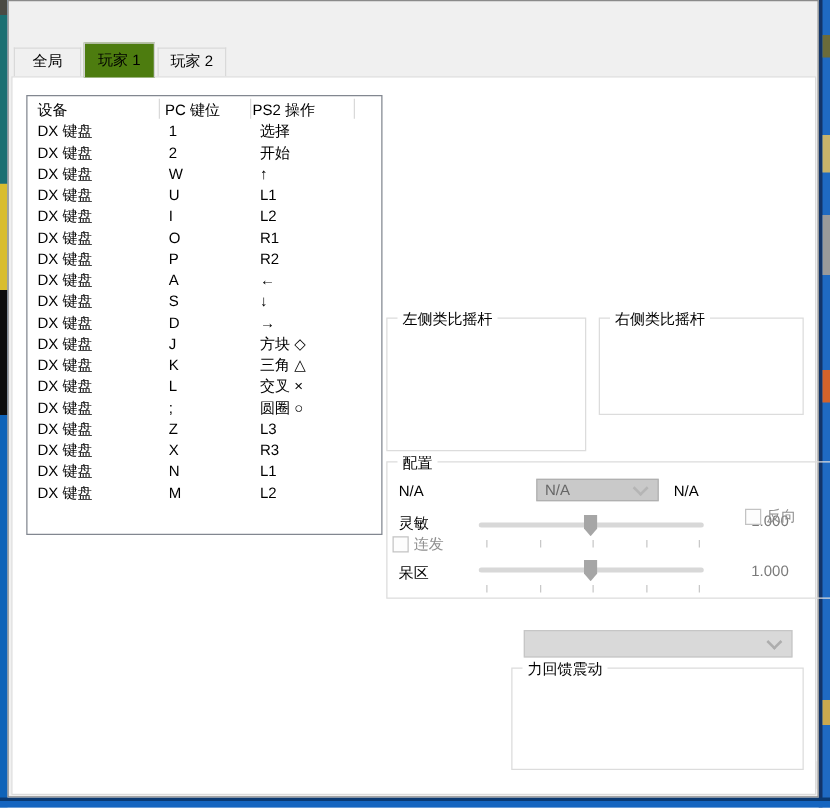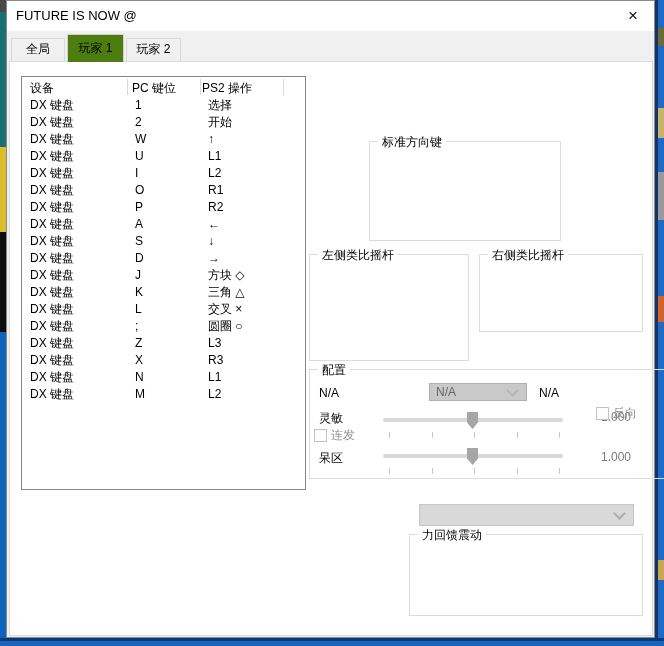--- a/index.html
+++ b/index.html
@@ -98,32 +98,28 @@
   <div class="bgseg" style="left:3px;top:28px;width:6px;height:18px;background:#6b6b3a;"></div>
   <div class="bgseg" style="left:3px;top:108px;width:6px;height:30px;background:#c8b36a;"></div>
   <div class="bgseg" style="left:3px;top:172px;width:6px;height:48px;background:#9a9a9a;"></div>
   <div class="bgseg" style="left:3px;top:296px;width:6px;height:26px;background:#d2622a;"></div>
   <div class="bgseg" style="left:3px;top:560px;width:6px;height:20px;background:#caa84e;"></div>
 </div>
 <div class="bgseg" style="left:0;top:638px;width:664px;height:8px;background:linear-gradient(#0b3a72 0 3px,#1565c0 3px 100%);"></div>
 
 <div class="dialog">
 
-  <div class="titlebar">
-    <div class="title-text">FUTURE IS NOW @</div>
-    <div class="close-btn">×</div>
-  </div>
 
   <div class="page"></div>
 
   <div class="tab" style="left:4px;top:37px;width:54px;height:24px;">全局</div>
   <div class="tab active" style="left:60px;top:33px;width:57px;height:28px;">玩家 1</div>
   <div class="tab" style="left:119px;top:37px;width:55px;height:24px;">玩家 2</div>
 
-  <div class="dlg-child listbox" style="left:14px;top:75px;width:285px;height:414px;">
+  <div class="dlg-child listbox" style="left:14px;top:75px;width:285px;height:352px;">
     <div class="lheader">
       <span class="hlabel" style="left:8px;">设备</span>
       <span class="hlabel" style="left:110px;">PC 键位</span>
       <span class="hlabel" style="left:180px;">PS2 操作</span>
       <span class="hsep" style="left:105px;"></span>
       <span class="hsep" style="left:178px;"></span>
       <span class="hsep" style="left:261px;"></span>
     </div>
     <div>
         <div class="lrow">
@@ -232,23 +228,20 @@
   <div class="btn" style="left:467px;top:103px;width:69px;height:21px;">开始</div>
   <div class="btn" style="left:577px;top:103px;width:67px;height:21px;">鼠标</div>
 
   <div class="btn" style="left:302px;top:150px;width:65px;height:21px;">L1</div>
   <div class="btn" style="left:302px;top:182px;width:65px;height:21px;">L2</div>
   <div class="btn" style="left:302px;top:214px;width:65px;height:21px;">L3</div>
   <div class="btn" style="left:577px;top:150px;width:65px;height:21px;">R1</div>
   <div class="btn" style="left:577px;top:182px;width:65px;height:21px;">R2</div>
   <div class="btn" style="left:577px;top:214px;width:65px;height:21px;">R3</div>
 
-  <div class="group dlg-child" style="left:362px;top:140px;width:192px;height:100px;">
-    <span class="group-label">标准方向键</span>
-  </div>
   <div class="btn" style="left:438px;top:150px;width:50px;height:20px;">↑</div>
   <div class="btn" style="left:409px;top:183px;width:53px;height:20px;">←</div>
   <div class="btn" style="left:470px;top:183px;width:52px;height:20px;">→</div>
   <div class="btn" style="left:438px;top:215px;width:50px;height:20px;">↓</div>
 
   <div class="group dlg-child" style="left:302px;top:253px;width:160px;height:107px;">
     <span class="group-label">左侧类比摇杆</span>
   </div>
   <div class="btn" style="left:352px;top:268px;width:50px;height:20px;">↑</div>
   <div class="btn" style="left:326px;top:298px;width:50px;height:21px;">←</div>

